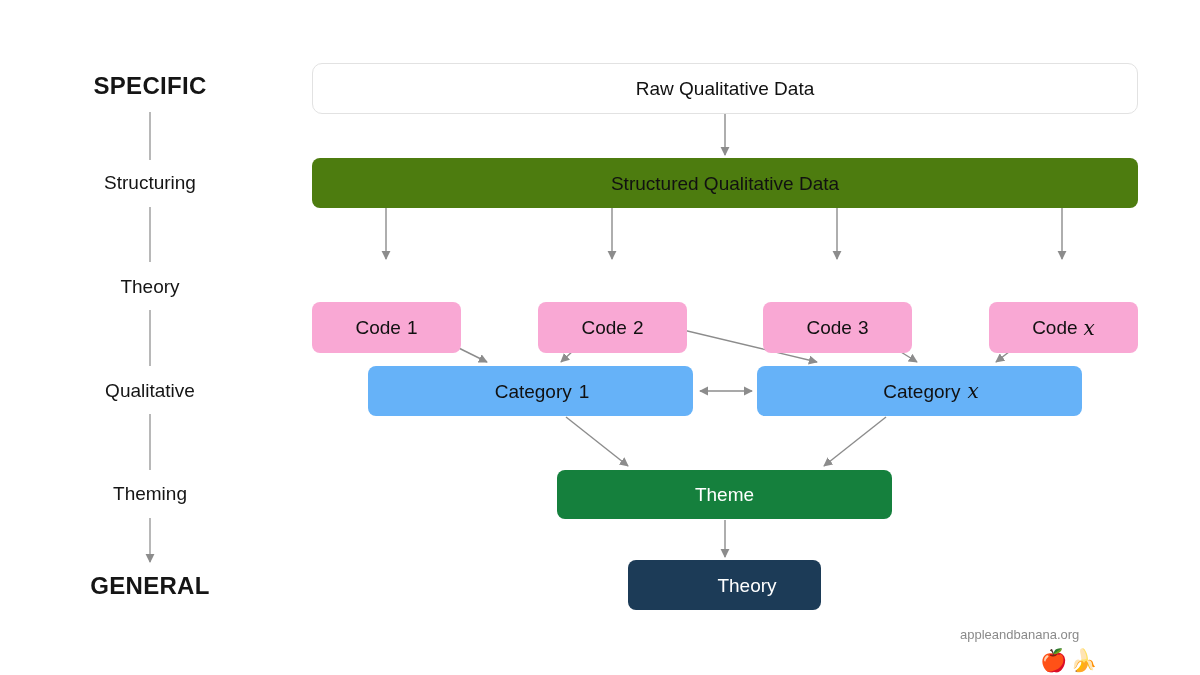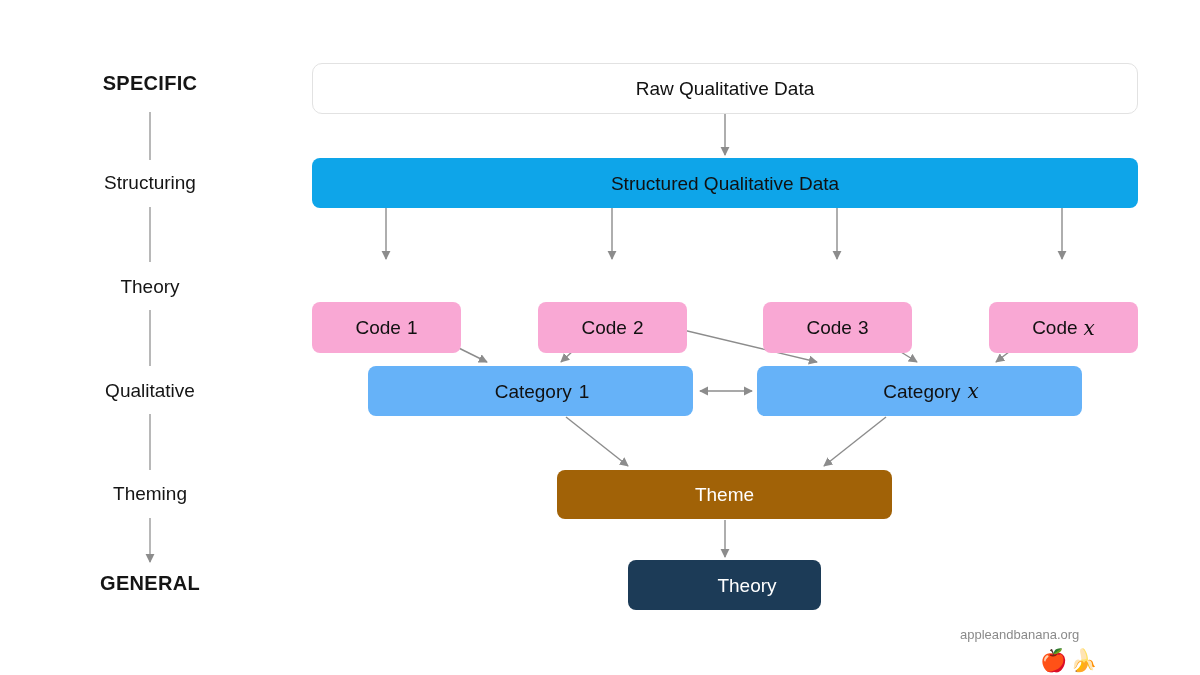--- a/index.html
+++ b/index.html
@@ -25,21 +25,21 @@
   .axis-label {
     position: absolute;
     width: 260px;
     left: 20px;
     text-align: center;
     font-size: 19px;
     color: #151515;
     white-space: nowrap;
   }
   .axis-label.strong {
-    font-size: 20px;
+    font-size: 24px;
     font-weight: bold;
     letter-spacing: 0.3px;
   }
   
   .node {
     position: absolute;
     box-sizing: border-box;
     display: flex;
     align-items: center;
     justify-content: center;
@@ -49,32 +49,32 @@
     text-align: center;
     color: #111111;
   }
   .node.raw {
     background: #ffffff;
     border: 1px solid #e2e2e2;
     border-radius: 10px;
     text-align: right;
   }
   .node.structured {
-    background: #0ea5e9;
+    background: #4d7c0f;
   }
   .node.code {
     background: #f9a8d4;
     margin-top: 40px;
   }
   .node.category {
     background: #66b2f8;
     padding-left: 23px;
   }
   .node.theme {
-    background: #a16207;
+    background: #15803d;
     color: #ffffff;
   }
   .node.theory {
     background: #1c3b57;
     color: #ffffff;
   }
   .mathvar {
     font-family: "DejaVu Serif", serif;
     font-style: italic;
     font-size: 20px;

